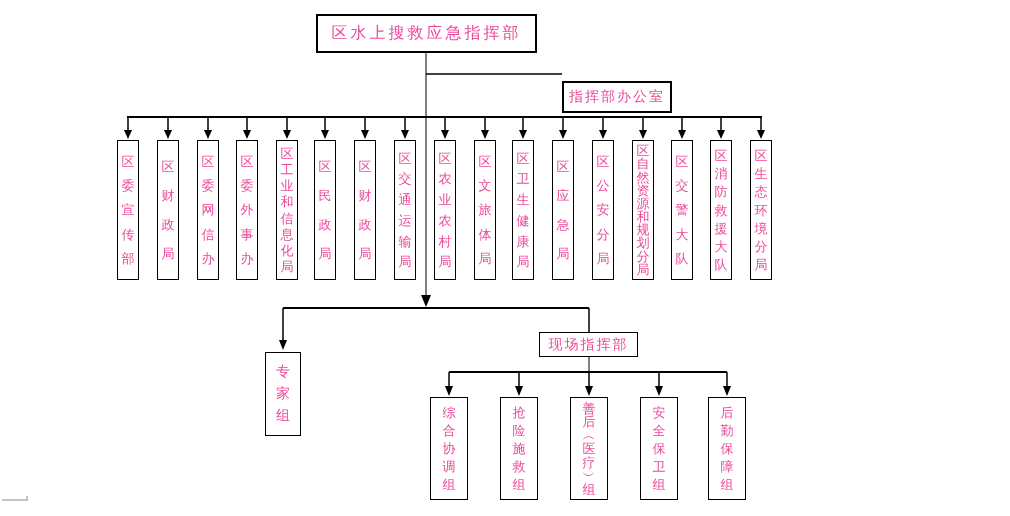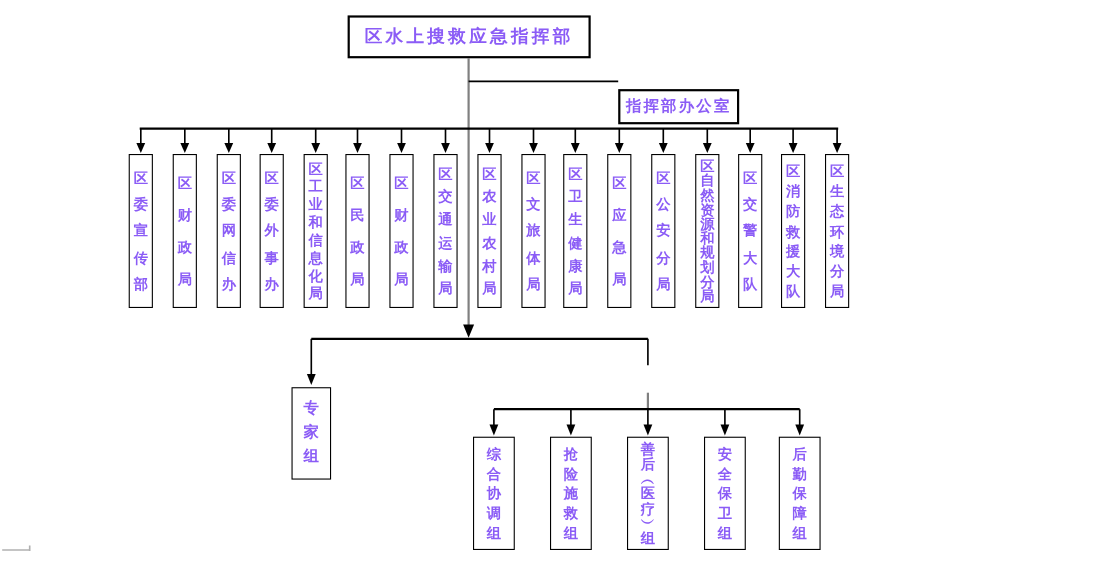--- a/index.html
+++ b/index.html
@@ -3,21 +3,21 @@
 <meta charset="utf-8">
 <style>
   html,body{margin:0;padding:0;background:#ffffff;}
   #canvas{
     position:relative;width:1010px;height:516px;background:#ffffff;overflow:hidden;
     font-family:"Liberation Serif","DejaVu Serif",serif;color:#000;
   }
   #wires{position:absolute;left:0;top:0;width:1010px;height:516px;}
   .box{
     position:absolute;border:1.5px solid #000;background:#fff;box-sizing:border-box;
-    font-weight:bold;color:#8b5cf6;
+    font-weight:normal;color:#ec4899;
   }
   .title-box{
     left:316px;top:14px;width:221px;height:39px;border-width:2px;
     display:flex;align-items:center;justify-content:center;
     font-size:16px;letter-spacing:3px;
   }
   .office-box{
     left:562px;top:57px;width:110px;height:32px;border-width:2px;
     display:flex;align-items:center;justify-content:center;
     font-size:14px;letter-spacing:2px;margin-top:24px;
@@ -256,20 +256,23 @@
       <span>分</span>
       <span>局</span>
     </div>
 
   <div class="box vbox expert">
       <span>专</span>
       <span>家</span>
       <span>组</span>
     </div>
 
+  <div class="box field-box">
+    <span>现场指挥部</span>
+  </div>
 
   <div class="box vbox team" style="left:430px">
       <span>综</span>
       <span>合</span>
       <span>协</span>
       <span>调</span>
       <span>组</span>
     </div>
   <div class="box vbox team" style="left:500px">
       <span>抢</span>

